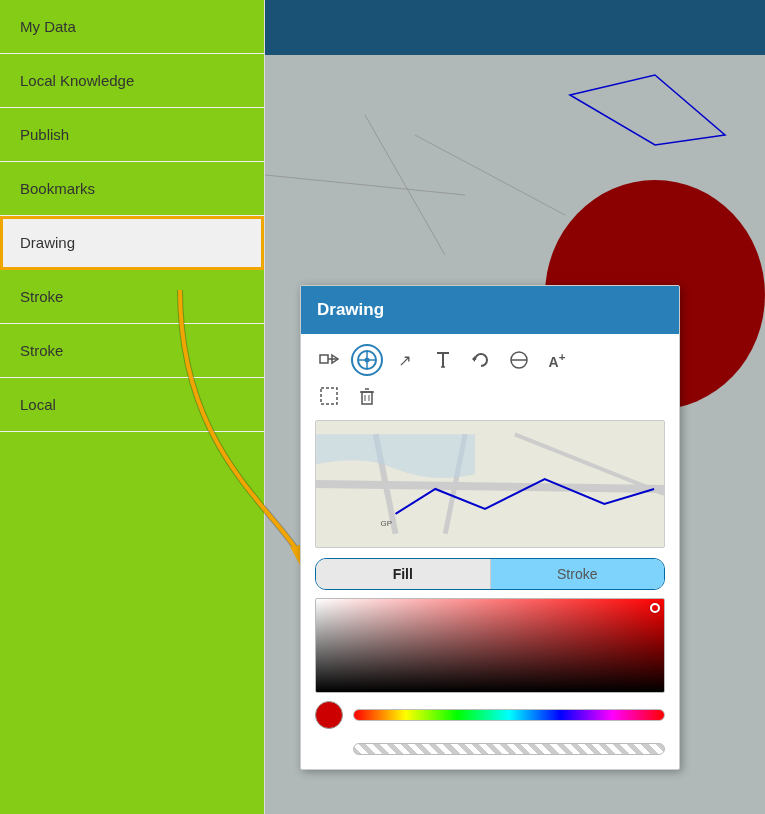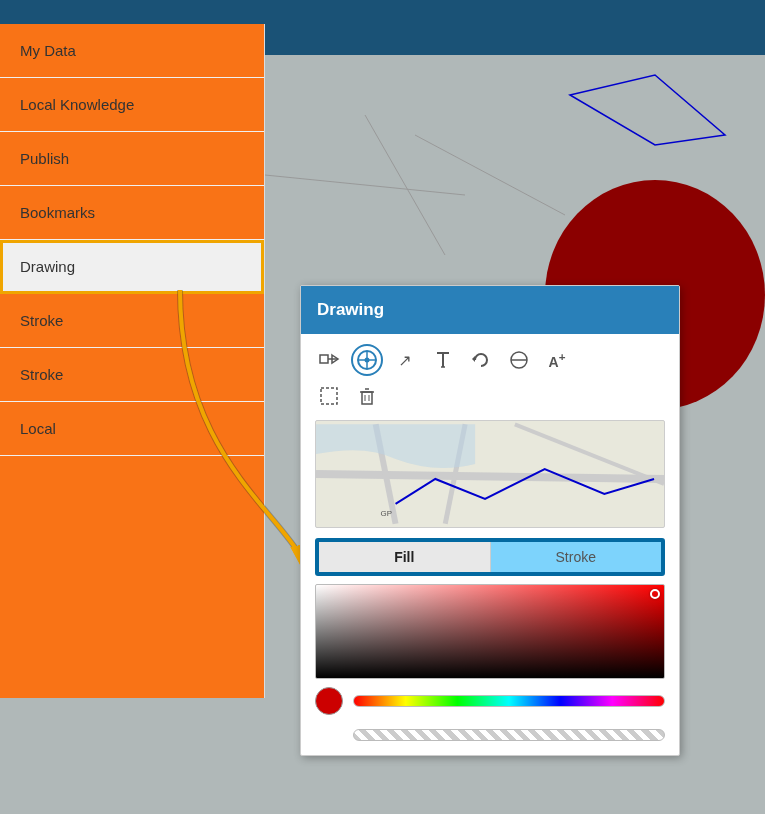--- a/index.html
+++ b/index.html
@@ -38,25 +38,24 @@
       height: 230px;
       background: #8b0000;
       border-radius: 50%;
     }
 
     
     .sidebar {
       position: absolute;
       top: 0; left: 0;
       width: 265px;
-      height: 674px;
-      background: #f97316;
+      height: 814px;
+      background: #84cc16;
       border-right: 1px solid #ddd;
       z-index: 10;
-      margin-top: 24px;
     }
 
     .sidebar-item {
       padding: 18px 20px;
       font-size: 15px;
       color: #333;
       cursor: pointer;
       border-bottom: 1px solid #f0f0f0;
     }
 
@@ -128,39 +127,39 @@
     .toolbar-row2 {
       display: flex;
       align-items: center;
       padding: 0 12px 8px;
       gap: 6px;
     }
 
     
     .panel-map-thumb {
       margin: 0 14px 10px;
-      height: 108px;
+      height: 128px;
       background: #e8e8dc;
       border: 1px solid #ccc;
       border-radius: 2px;
       overflow: hidden;
       position: relative;
     }
 
     .panel-map-thumb svg {
       width: 100%;
       height: 100%;
     }
 
     
     .panel-tabs {
       display: flex;
       margin: 0 14px 8px;
-      border: 4px solid #0369a1;
-      border-radius: 3px;
+      border: 1px solid #0369a1;
+      border-radius: 11px;
       overflow: hidden;
     }
 
     .panel-tab {
       flex: 1;
       padding: 7px 0;
       text-align: center;
       font-size: 14px;
       cursor: pointer;
       background: #7dd3fc;

